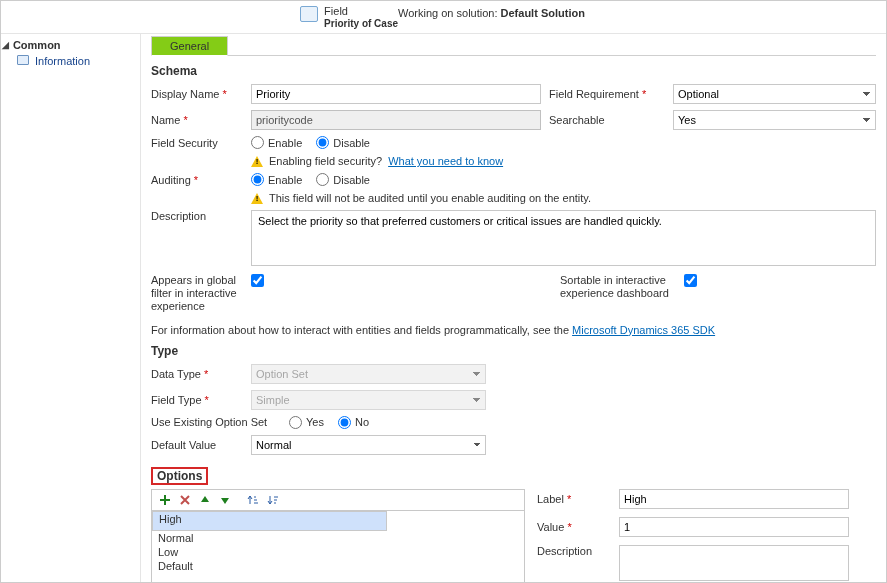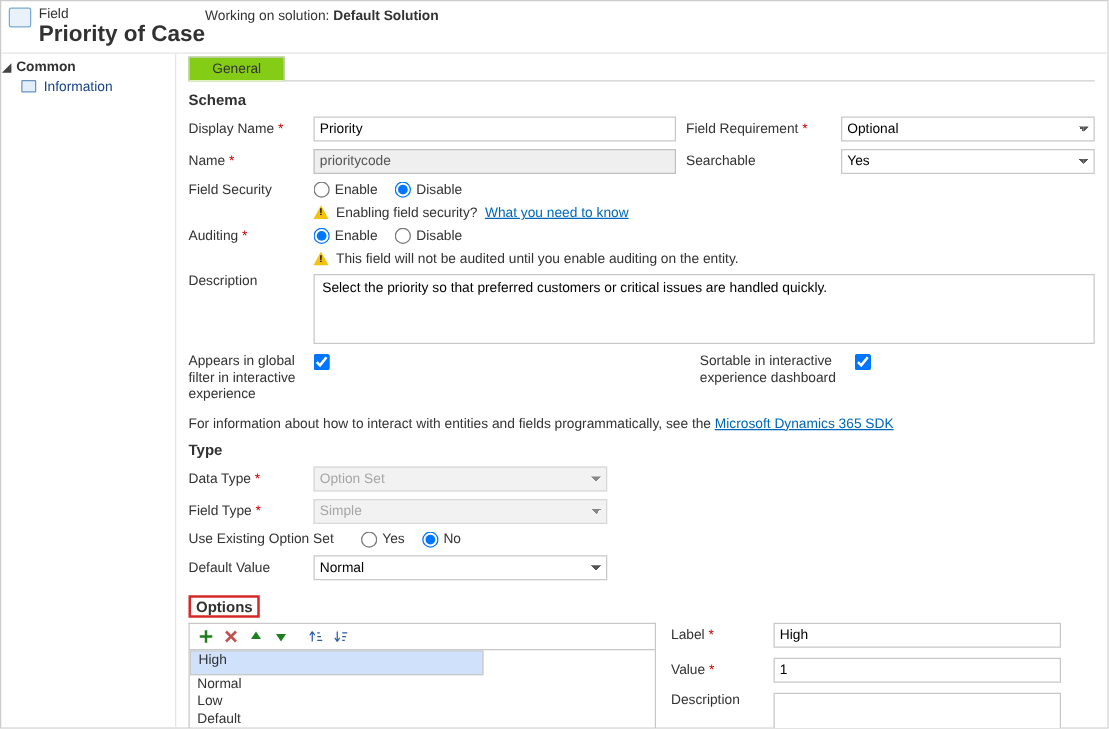--- a/index.html
+++ b/index.html
@@ -1,22 +1,22 @@
 <!DOCTYPE html>
 <html><head>
 <meta charset="utf-8">
 <style>
   * { box-sizing: border-box; font-family: "Segoe UI", Tahoma, sans-serif; font-size: 11px; }
   body { margin: 0; color: #323232; }
   .app { width: 887px; height: 583px; border: 1px solid #ccc; display: flex; flex-direction: column; overflow: hidden; }
-  .titlebar { display: flex; align-items: flex-start; justify-content: flex-start; padding: 4px 8px 4px 6px; border-bottom: 1px solid #e5e5e5; }
+  .titlebar { display: flex; align-items: flex-start; justify-content: center; padding: 4px 8px 4px 6px; border-bottom: 1px solid #e5e5e5; }
   .titlebar .left { display: flex; align-items: flex-start; gap: 6px; }
   .titlebar .icon-box { width: 18px; height: 16px; border: 1px solid #7aa9d4; border-radius: 2px; background: #e9f2fb; margin-top: 1px; }
   .titlebar .heading small { font-size: 11px; display: block; }
-  .titlebar .heading strong { font-size: 18px; font-weight: 700; }
+  .titlebar .heading strong { font-size: 10px; font-weight: 700; }
   .titlebar .right { padding-top: 2px; font-size: 11px; }
   .titlebar .right .lab { font-size: 11px; }
   .body { flex: 1; display: flex; overflow: hidden; }
   .sidebar { width: 140px; border-right: 1px solid #e5e5e5; padding: 4px 0; flex-shrink: 0; }
   .side-header { display: flex; align-items: center; gap: 4px; font-weight: 700; padding: 1px 4px 2px 1px; }
   .side-header .caret { font-size: 9px; color: #444; }
   .side-item { display: flex; align-items: flex-start; gap: 6px; padding: 2px 4px 2px 16px; color: #15428b; cursor: pointer; }
   .side-item .sqicon { width: 12px; height: 10px; border: 1px solid #6a92c0; background: #e3eefb; border-radius: 1px; }
   .content { flex: 1; padding: 0 10px 8px 10px; overflow: auto; }
   .tabs { display: flex; gap: 0; margin-top: 2px; border-bottom: 1px solid #cfcfcf; }
@@ -29,21 +29,21 @@
   .txt { border: 1px solid #c8c8c8; padding: 2px 4px; height: 20px; font-size: 11px; }
   .txt.readonly { background: #efefef; color: #555; border-color: #c0c0c0; }
   .txt-short { width: 290px; }
   .txt-mid { width: 204px; }
   .sel { border: 1px solid #c8c8c8; height: 20px; width: 235px; font-size: 11px; background: #fff; appearance: none; padding: 1px 18px 1px 4px; 
          background-image: linear-gradient(45deg, transparent 50%, #555 50%), linear-gradient(135deg, #555 50%, transparent 50%);
          background-position: right 8px center, right 4px center; background-size: 4px 4px, 4px 4px; background-repeat: no-repeat; }
   .sel.gray { background-color: #ededed; }
   .radios { display: flex; align-items: center; gap: 14px; }
   .radios label { display: flex; align-items: center; gap: 4px; }
-  .warn { display: flex; gap: 6px; margin: 2px 0 6px 100px; }
+  .warn { display: flex; align-items: center; gap: 6px; margin: 2px 0 6px 100px; }
   .warn .wicon { width: 0; height: 0; border-left: 6px solid transparent; border-right: 6px solid transparent; border-bottom: 11px solid #f4c20e; position: relative; }
   .warn .wicon::after { content: "!"; position: absolute; left: -4px; top: 1px; width: 8px; text-align: center; font-size: 8px; color: #000; font-weight: 700; }
   .link { color: #0067b8; text-decoration: underline; cursor: pointer; }
   .desc { width: 718px; height: 56px; border: 1px solid #c8c8c8; padding: 4px 6px; resize: none; font-family: inherit; font-size: 11px; }
   .cbrow { display: flex; align-items: flex-start; gap: 8px; margin-top: 8px; }
   .cbrow .cblab { width: 92px; line-height: 1.2; }
   .cbrow .cblab2 { width: 116px; line-height: 1.2; }
   .pad-note { margin: 10px 0 4px; }
   .opt-header-wrap { border: 2px solid #d62828; display: inline-block; padding: 0 4px; margin-top: 6px; }
   .opt-header { font-weight: 700; font-size: 12px; }

